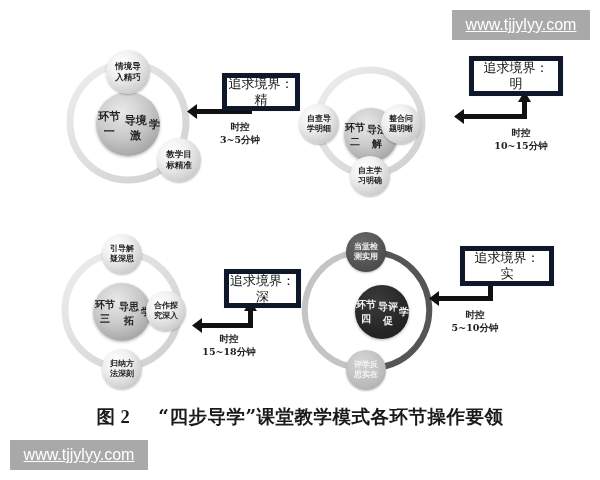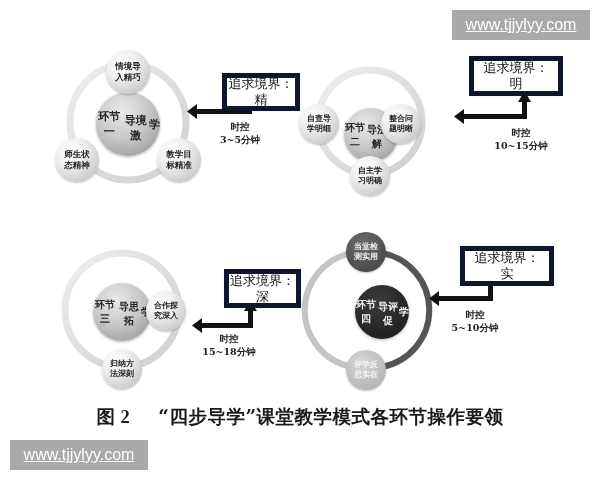--- a/index.html
+++ b/index.html
@@ -113,26 +113,20 @@
     <span>环节一</span>
     <span style="margin-top:8px;text-align:center;">导境激</span>
     <span>学</span>
   </div>
   <div class="node" style="left:106px; top:50px; width:44px; height:44px; font-size:8.5px;">
     <div>
         <span>情境导</span>
         <span>入精巧</span>
       </div>
   </div>
-  <div class="node" style="left:55px; top:138px; width:44px; height:44px; font-size:8.5px;">
-    <div>
-        <span>师生状</span>
-        <span>态精神</span>
-      </div>
-  </div>
   <div class="node" style="left:157px; top:138px; width:44px; height:44px; font-size:8.5px;">
     <div>
         <span>教学目</span>
         <span>标精准</span>
       </div>
   </div>
   <div class="goal-box" style="left:222px; top:73px; width:68px; height:28px;">
     <span>追求境界：</span>
     <span>精</span>
   </div>
@@ -171,20 +165,26 @@
   <div class="time-label" style="left:486px; top:127px; width:70px;">
     <div>时控</div>
     <div>10~15分钟</div>
   </div>
 
   <div class="center-node" style="left:93px; top:283px; width:58px; height:58px; font-size:10px;">
     <span>环节三</span>
     <span style="margin-top:3px;">导思拓</span>
     <span>学</span>
   </div>
+  <div class="node" style="left:102px; top:234px; width:40px; height:40px; font-size:8px;">
+    <div>
+        <span>引导解</span>
+        <span>疑深思</span>
+      </div>
+  </div>
   <div class="node" style="left:146px; top:291px; width:40px; height:40px; font-size:8px;">
     <div>
         <span>合作探</span>
         <span>究深入</span>
       </div>
   </div>
   <div class="node" style="left:102px; top:349px; width:40px; height:40px; font-size:8px;">
     <div>
         <span>归纳方</span>
         <span>法深刻</span>

